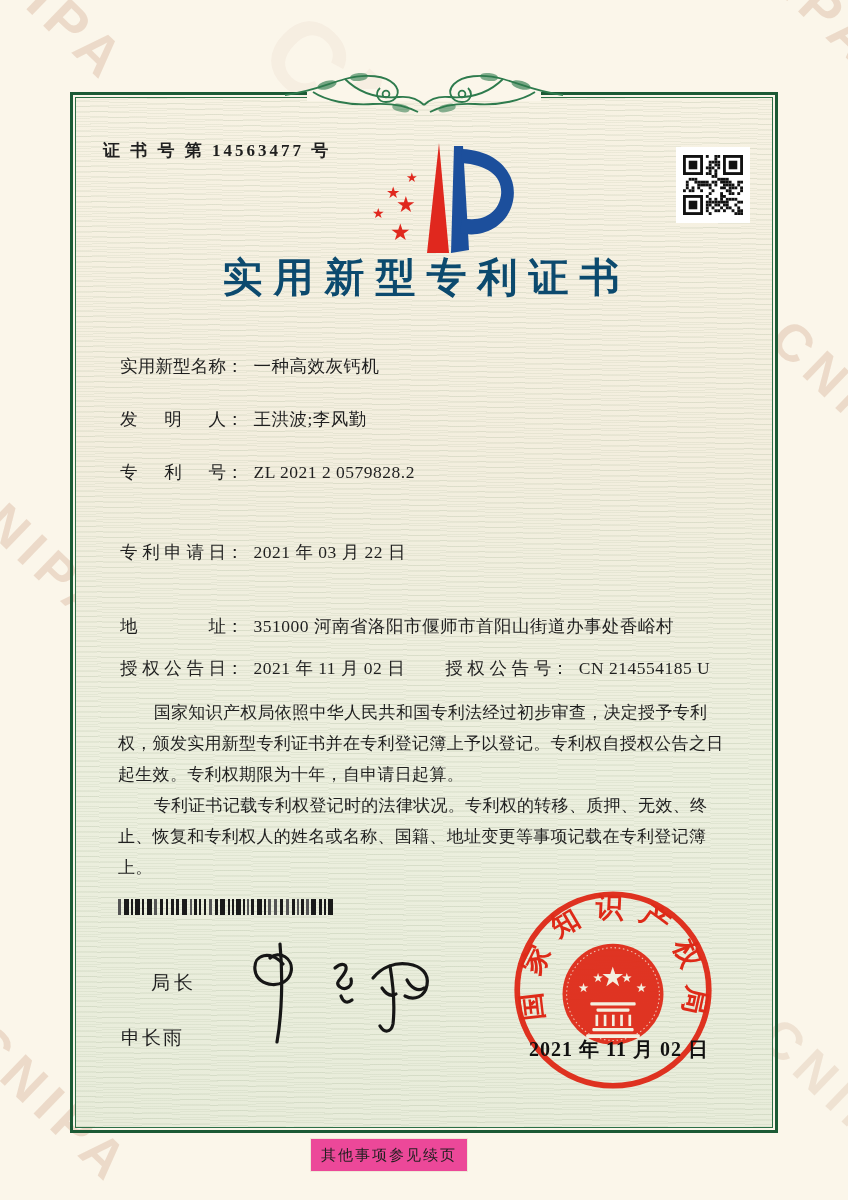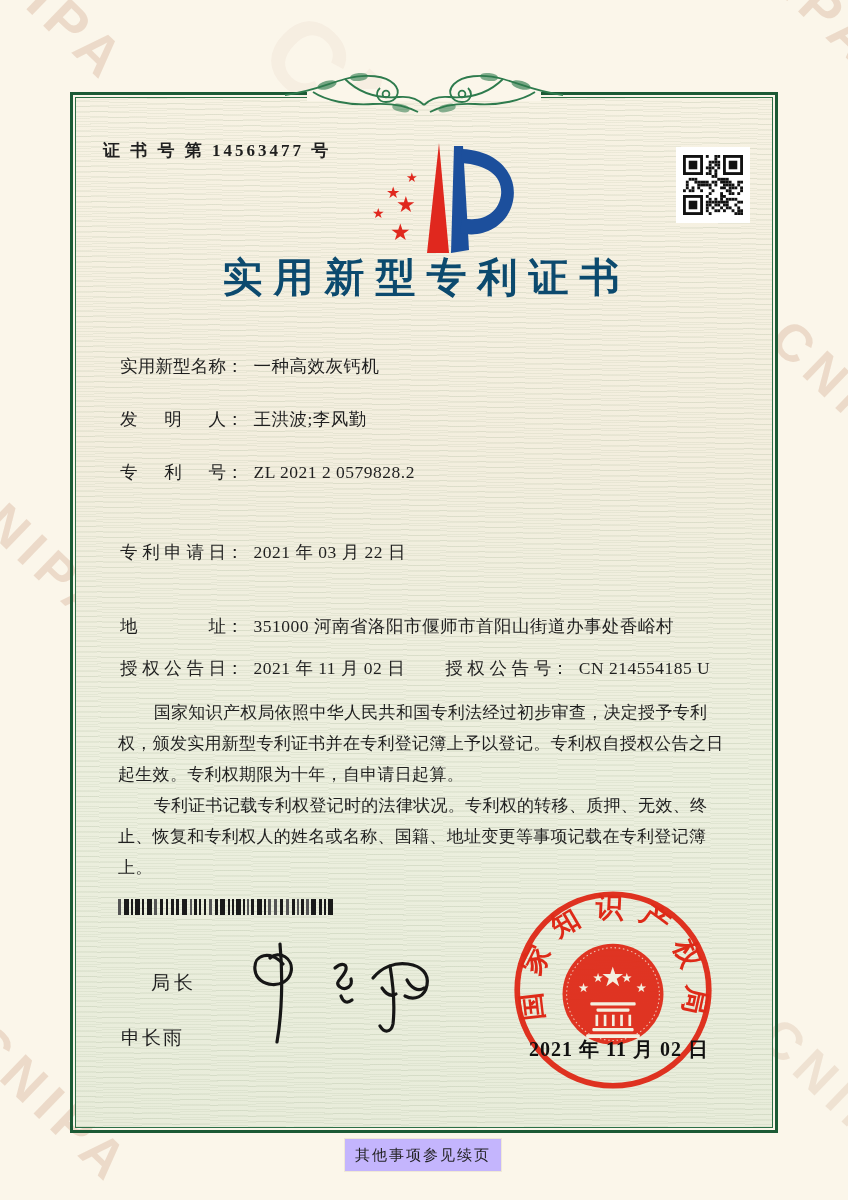--- a/index.html
+++ b/index.html
@@ -55,22 +55,22 @@
   .barcode{position:absolute;left:118px;top:899px;z-index:2;}
   .officer-title{position:absolute;left:121px;top:970px;font-size:19px;letter-spacing:4px;z-index:2;margin-left:30px;}
   .officer-name{position:absolute;left:121px;top:1004px;font-size:19px;letter-spacing:2px;z-index:2;margin-top:21px;}
   .signature{position:absolute;left:225px;top:936px;z-index:3;}
   .seal{position:absolute;left:510px;top:887px;z-index:2;}
   .seal-date{position:absolute;left:529px;top:1036px;font-size:20px;font-weight:600;
              letter-spacing:1px;color:#111;z-index:3;white-space:nowrap;}
   .page-info{position:absolute;left:70px;top:1085px;width:702px;text-align:center;
              font-size:15px;letter-spacing:3px;z-index:2;}
   .cont-note{
-    position:absolute;left:344px;top:1138px;width:156px;height:32px;line-height:32px;
-    background:#c4b5fd;border:1px solid #efe8d6;text-align:center;font-size:15px;
+    position:absolute;left:310px;top:1138px;width:156px;height:32px;line-height:32px;
+    background:#ec4899;border:1px solid #efe8d6;text-align:center;font-size:15px;
     letter-spacing:2px;z-index:2;
   }
 </style>
 </head>
 <body>
 
 <div class="page">
 
   <span class="wm wm1">CNIPA</span>
   <span class="wm wm2">CNIPA</span>

